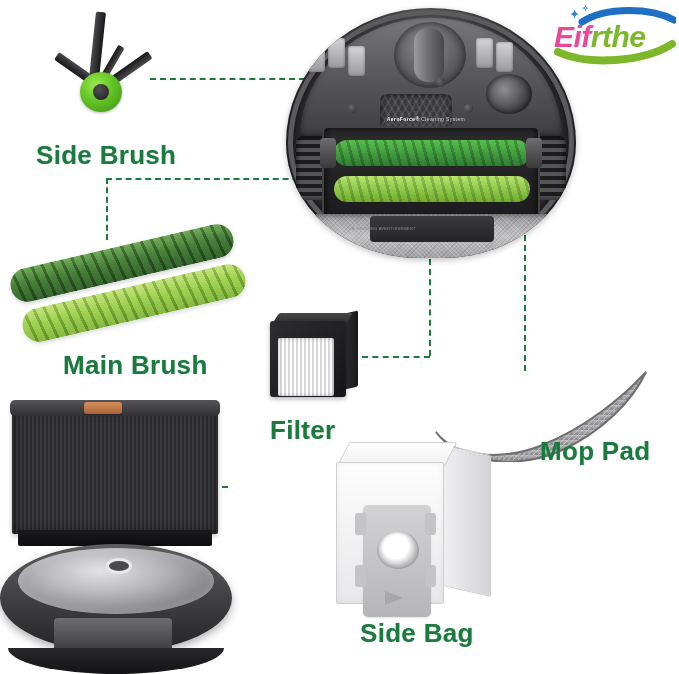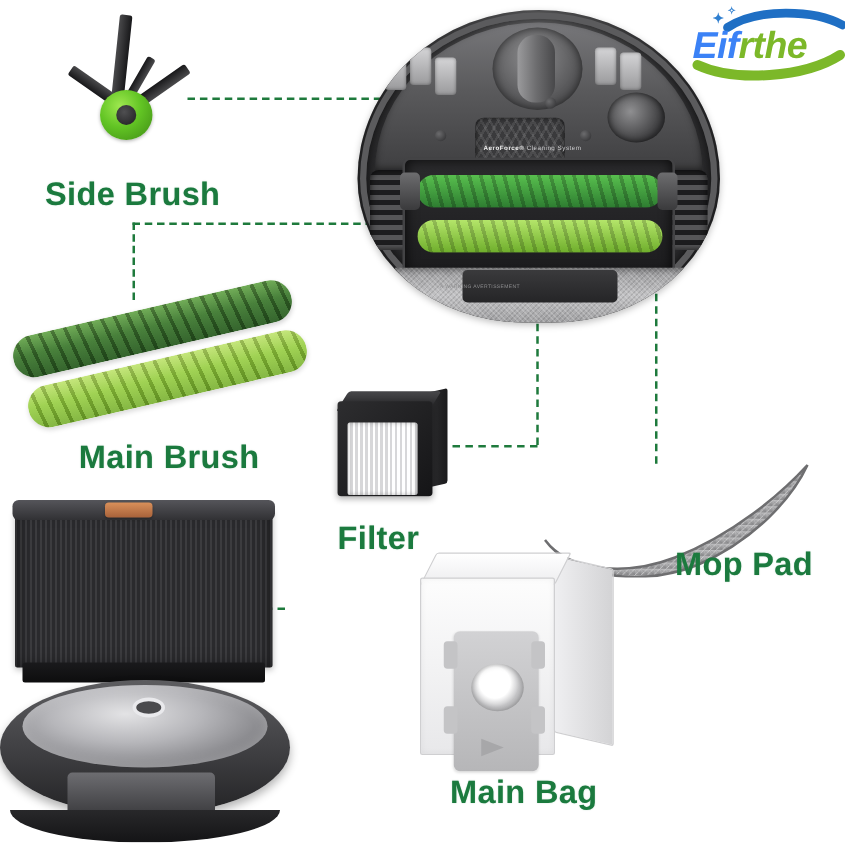--- a/index.html
+++ b/index.html
@@ -29,21 +29,21 @@
   }
 
   
   #logo { left: 548px; top: 4px; width: 128px; height: 62px; }
   .logo-txt {
     position: absolute; left: 6px; top: 16px;
     font-style: italic; font-weight: bold;
     font-size: 30px; letter-spacing: -0.5px;
     font-family: "Liberation Sans", sans-serif;
   }
-  .logo-blue { color: #3b82f6; }
+  .logo-blue { color: #ec4899; }
   .logo-green { color: #7cb829; }
   .spark { position:absolute; color:#2f7fd0; font-size:10px; font-weight:bold; }
 
   
   .dash-h {
     position: absolute; height: 0;
     border-top: 2.5px dashed #1e7a3c;
   }
   .dash-v {
     position: absolute; width: 0;
@@ -490,15 +490,15 @@
       </div>
       <div class="rd-bin"></div>
       <div class="rd-bumper"></div>
     </div>
   </div>
 
   <div class="plabel" style="left:36px; top:140px; font-size:26px;">Side Brush</div>
   <div class="plabel" style="left:63px; top:350px; font-size:26px;">Main Brush</div>
   <div class="plabel" style="left:540px; top:436px; font-size:26px;">Mop Pad</div>
   <div class="plabel" style="left:270px; top:415px; font-size:26px;">Filter</div>
-  <div class="plabel" style="left:360px; top:618px; font-size:26px;">Main Bag</div>
+  <div class="plabel" style="left:360px; top:618px; font-size:26px;">Side Bag</div>
 
 </div>
 
 </body></html>

